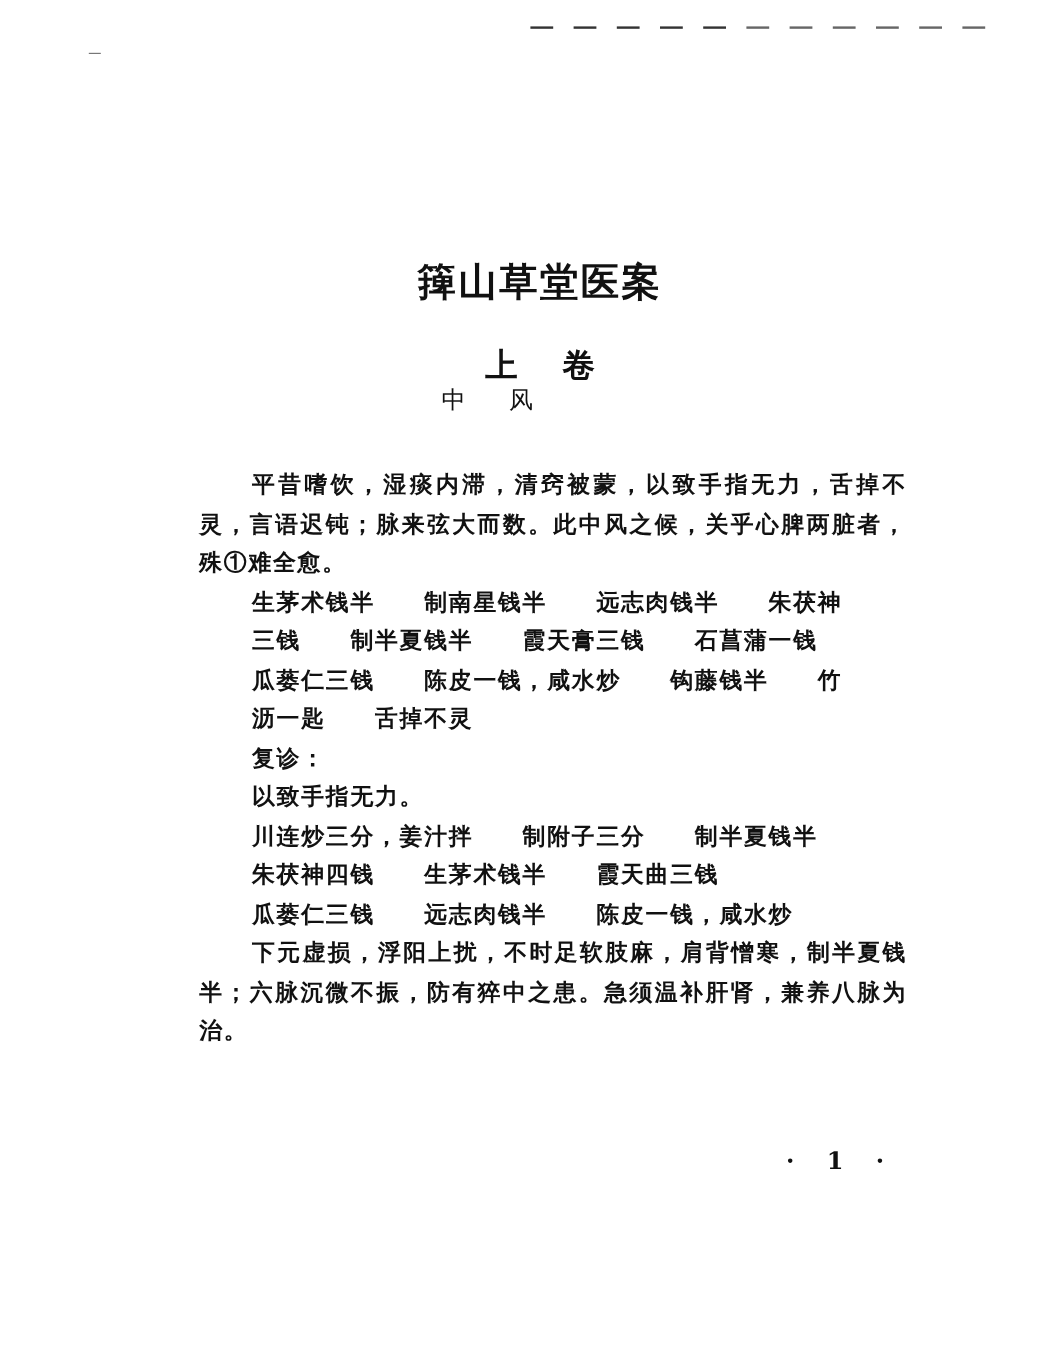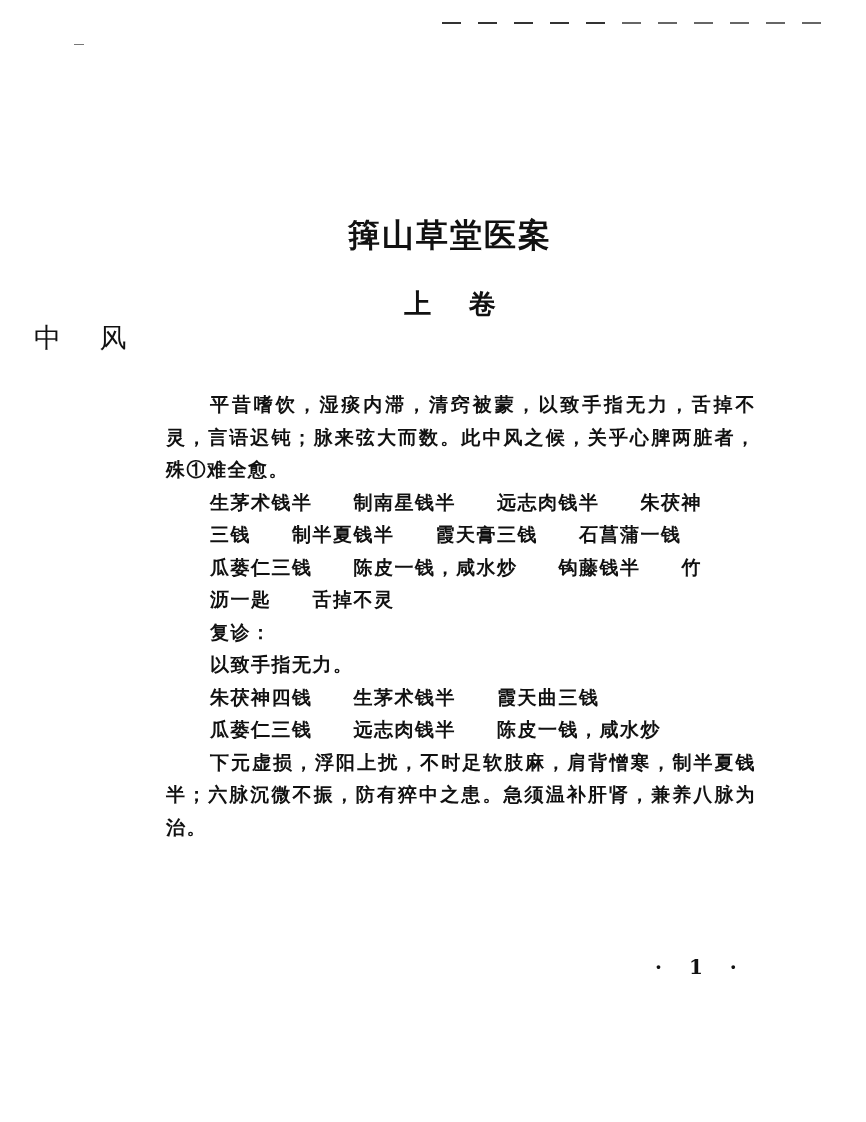--- a/index.html
+++ b/index.html
@@ -63,21 +63,22 @@
       word-spacing: 28px;
       padding-left: 34px;
       box-sizing: border-box;
       margin-top: 32px;
     }
     .section-title {
       position: absolute;
       top: 320px;
       left: 0;
       width: 778px;
-      font-size: 27px;
+      text-align: center;
+      font-size: 20px;
       word-spacing: 30px;
       padding-left: 34px;
       box-sizing: border-box;
     }
     .content {
       position: absolute;
       top: 388px;
       left: 166px;
       width: 590px;
       font-size: 19px;
@@ -126,18 +127,19 @@
 <div class="section-title">中 风</div>
 
 <div class="content">
   <div class="para">平昔嗜饮，湿痰内滞，清窍被蒙，以致手指无力，舌掉不灵，言语迟钝；脉来弦大而数。此中风之候，关乎心脾两脏者，殊①难全愈。</div>
   <div class="line">生茅术钱半　　制南星钱半　　远志肉钱半　　朱茯神</div>
   <div class="line">三钱　　制半夏钱半　　霞天膏三钱　　石菖蒲一钱</div>
   <div class="line">瓜蒌仁三钱　　陈皮一钱，咸水炒　　钩藤钱半　　竹</div>
   <div class="line">沥一匙　　舌掉不灵</div>
   <div class="line">复诊：</div>
   <div class="line">以致手指无力。</div>
+  <div class="line">川连炒三分，姜汁拌　　制附子三分　　制半夏钱半</div>
   <div class="line">朱茯神四钱　　生茅术钱半　　霞天曲三钱</div>
   <div class="line">瓜蒌仁三钱　　远志肉钱半　　陈皮一钱，咸水炒</div>
   <div class="para">下元虚损，浮阳上扰，不时足软肢麻，肩背憎寒，制半夏钱半；六脉沉微不振，防有猝中之患。急须温补肝肾，兼养八脉为治。</div>
 </div>
 
 <div class="page-num">· 1 ·</div>
 
 </body></html>

